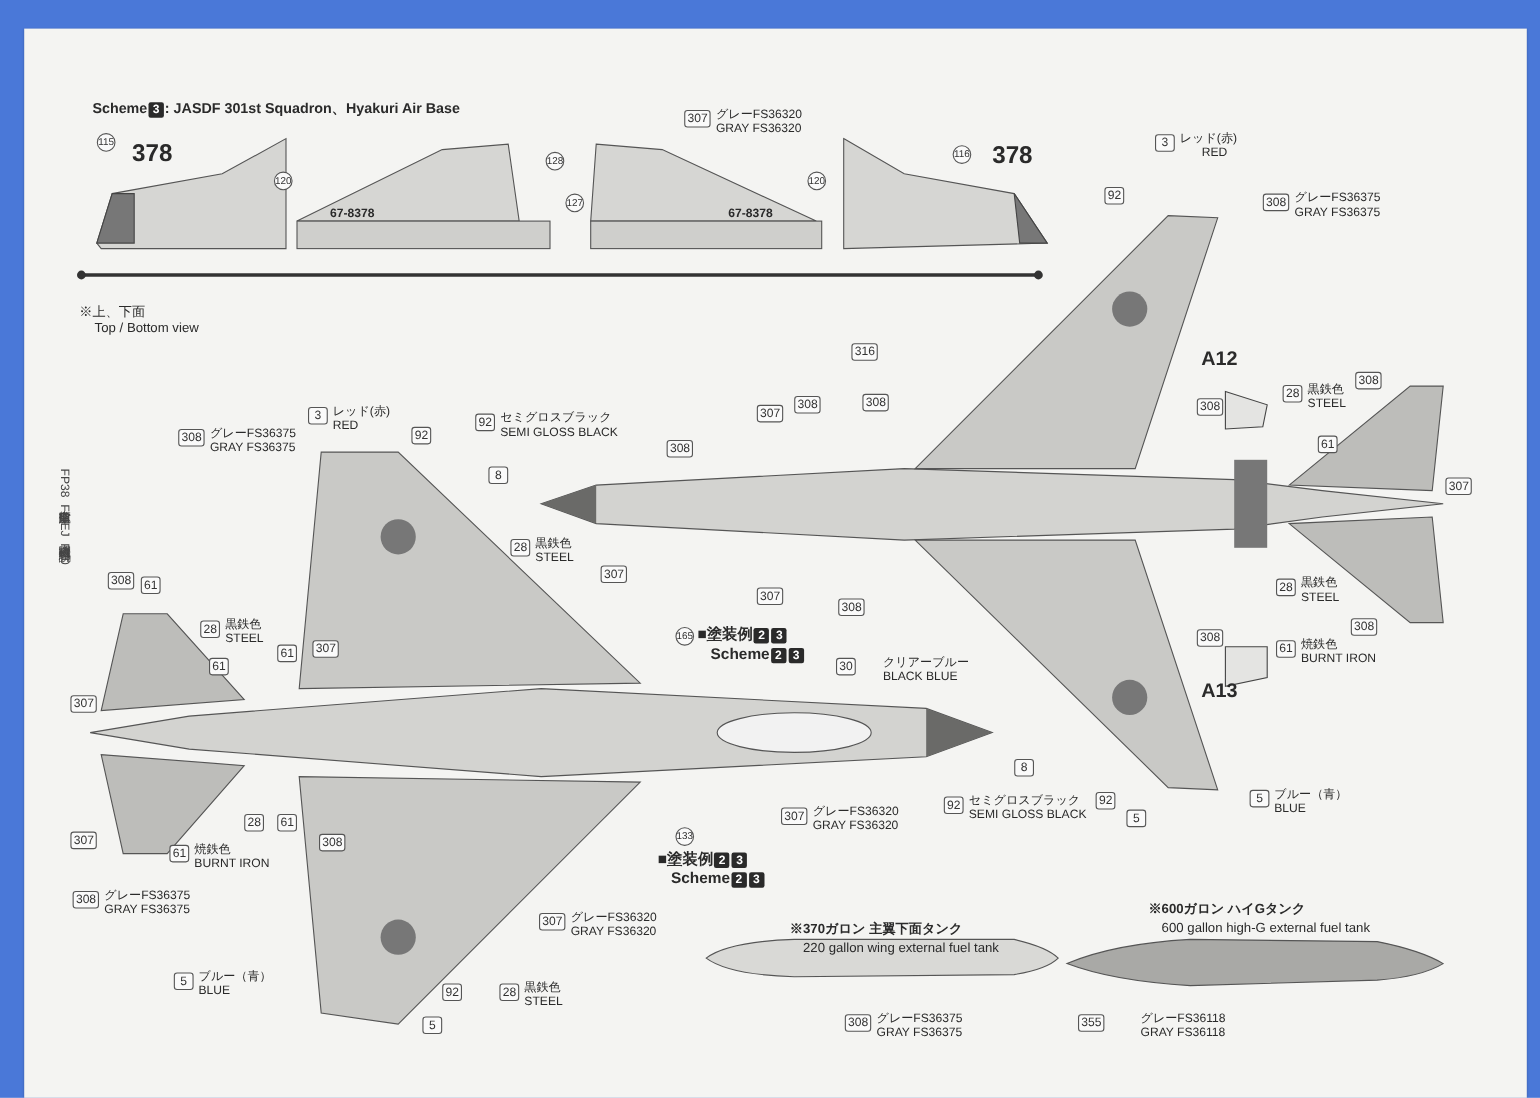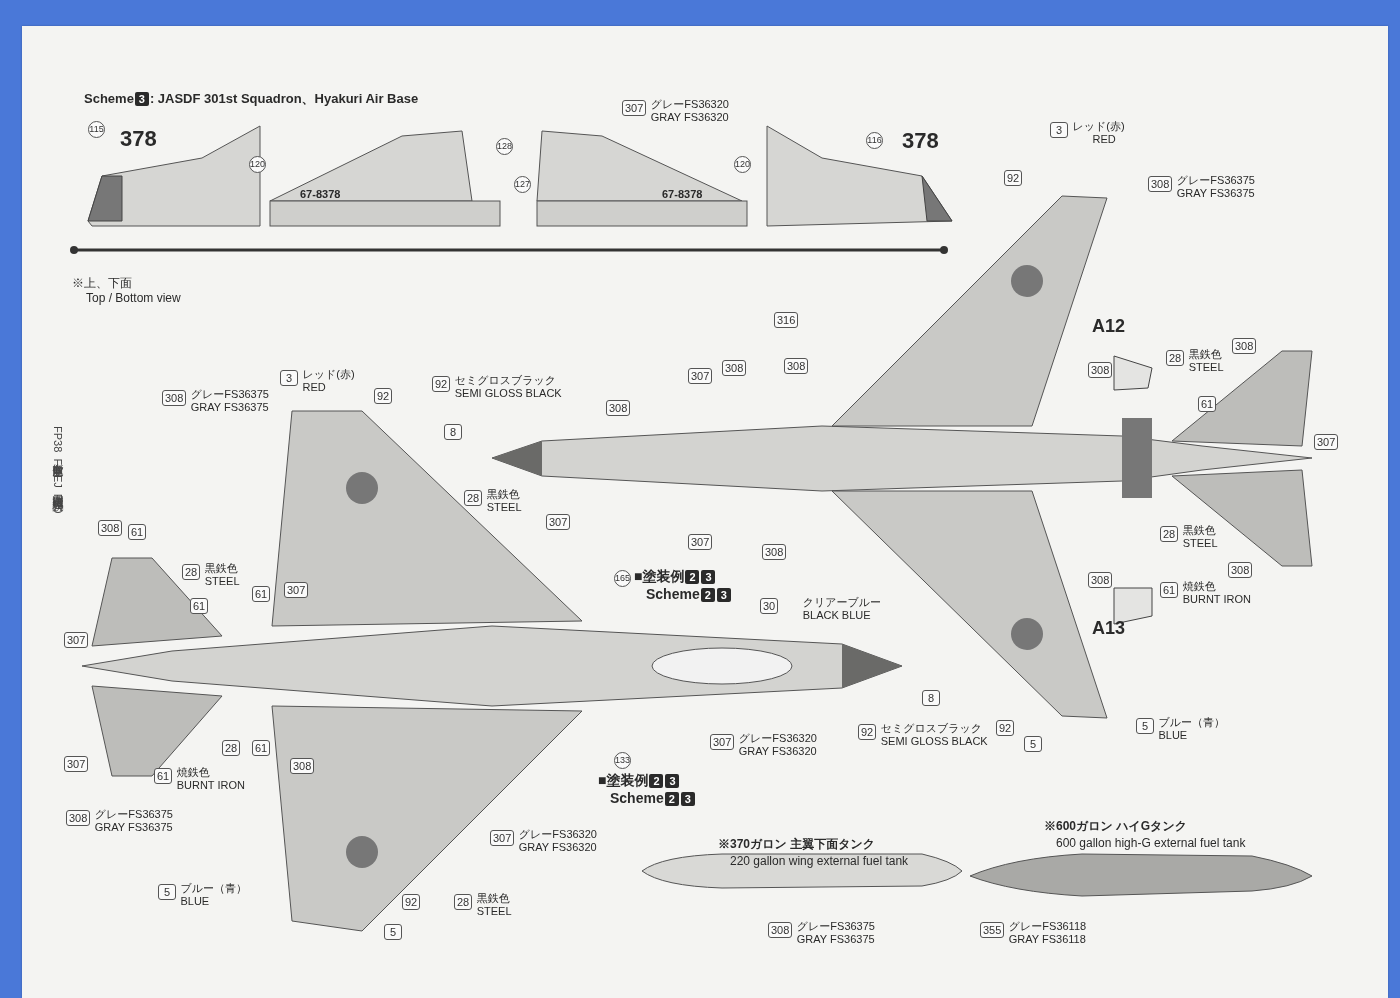--- a/index.html
+++ b/index.html
@@ -174,15 +174,15 @@
   <span class="abs tag" style="left:1002px;top:710px;">5</span>
   <div class="abs" style="left:1114px;top:690px;"><span class="tag">5</span> <span class="lbl" style="display:inline-block;vertical-align:top;"><span>ブルー（青）</span><span class="l2">BLUE</span></span></div>
 
   <div class="abs lbl" style="left:696px;top:766px;font-size:12px;line-height:17px;margin-top:44px;">
     <span style="font-weight:bold;">※370ガロン 主翼下面タンク</span><span class="l2" style="padding-left:12px;">220 gallon wing external fuel tank</span>
   </div>
   <div class="abs lbl" style="left:1022px;top:792px;font-size:12px;line-height:17px;">
     <span style="font-weight:bold;">※600ガロン ハイGタンク</span><span class="l2" style="padding-left:12px;">600 gallon high-G external fuel tank</span>
   </div>
   <div class="abs" style="left:746px;top:894px;"><span class="tag">308</span> <span class="lbl" style="display:inline-block;vertical-align:top;"><span>グレーFS36375</span><span class="l2">GRAY FS36375</span></span></div>
-  <div class="abs" style="left:958px;top:894px;"><span class="tag">355</span> <span class="lbl" style="display:inline-block;vertical-align:top;"><span>グレーFS36118</span><span class="l2">GRAY FS36118</span></span></div>
+  <div class="abs" style="left:958px;top:894px;"><span class="tag">355</span> <span class="lbl" style="display:inline-block;vertical-align:top;margin-left:28px;"><span>グレーFS36118</span><span class="l2">GRAY FS36118</span></span></div>
 
 </div>
 
 </body></html>

